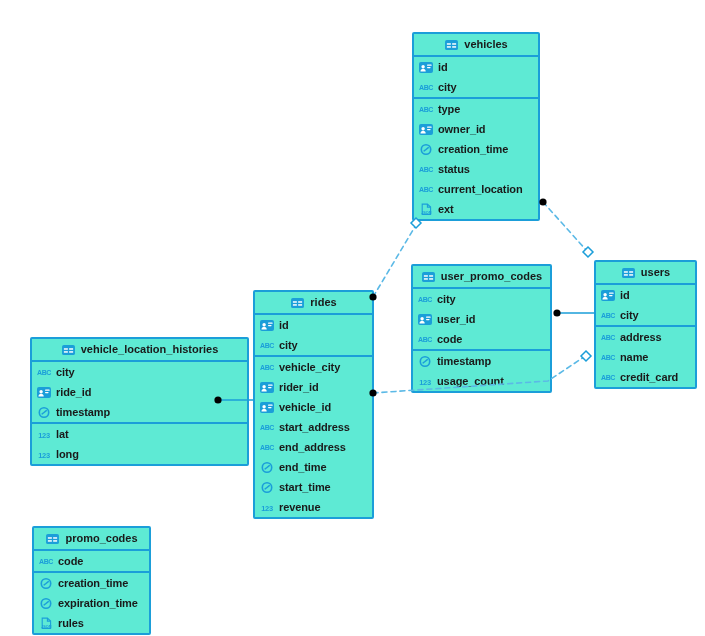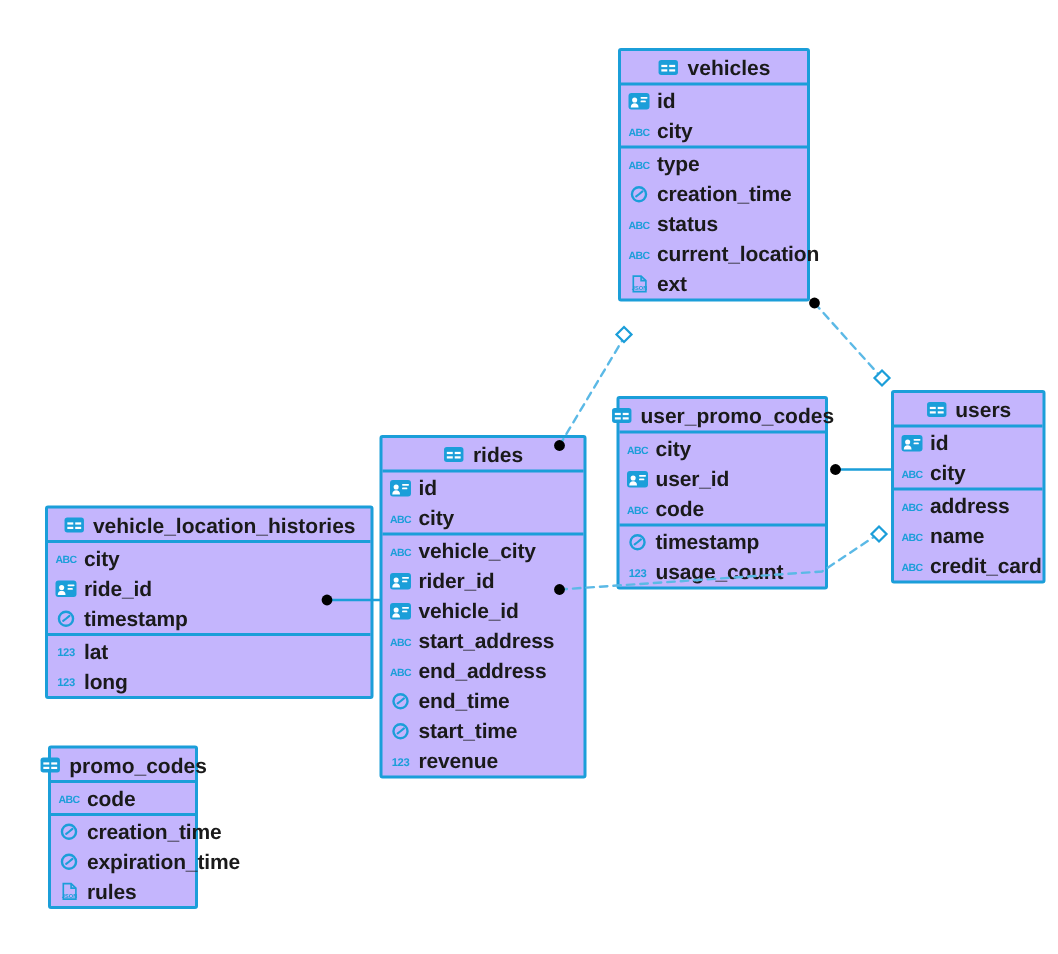--- a/index.html
+++ b/index.html
@@ -1,22 +1,22 @@
 <!DOCTYPE html>
 <html><head>
 <meta charset="utf-8">
 <style>
   html,body{margin:0;padding:0;background:#ffffff;}
   #canvas{
     position:relative;width:705px;height:636px;background:#ffffff;overflow:hidden;
     font-family:"Liberation Sans",sans-serif;color:#1a1a1a;
   }
   .table{
-    position:absolute;background:#c4b5fd;border:2px solid #1b9ed9;border-radius:2px;
-    font-size:14px;line-height:1;box-sizing:border-box;
+    position:absolute;background:#5eead4;border:2px solid #1b9ed9;border-radius:2px;
+    font-size:11px;line-height:1;box-sizing:border-box;
   }
   .t-header{
     display:flex;align-items:center;justify-content:center;gap:5px;height:21px;
     border-bottom:2px solid #1b9ed9;font-weight:600;padding:0 4px;white-space:nowrap;
   }
   .rows{padding:0;text-align:center;}
   .rows.fields{border-top:2px solid #1b9ed9;font-weight:bold;}
   .row{display:flex;align-items:center;gap:4px;height:20px;padding:0 4px;white-space:nowrap;}
   .rows.pk .row{font-weight:700;}
   .hi{width:15px;height:12px;color:#1b9ed9;flex:none;}
@@ -90,20 +90,26 @@
     </div>
     <div class="rows fields">
       <div class="row">
           <svg class="fi">
             <use href="#abc-icon" xlink:href="#abc-icon"></use>
           </svg>
           <span class="fname">type</span>
         </div>
       <div class="row">
           <svg class="fi">
+            <use href="#id-badge-icon" xlink:href="#id-badge-icon"></use>
+          </svg>
+          <span class="fname">owner_id</span>
+        </div>
+      <div class="row">
+          <svg class="fi">
             <use href="#clock-icon" xlink:href="#clock-icon"></use>
           </svg>
           <span class="fname">creation_time</span>
         </div>
       <div class="row">
           <svg class="fi">
             <use href="#abc-icon" xlink:href="#abc-icon"></use>
           </svg>
           <span class="fname">status</span>
         </div>
@@ -201,21 +207,21 @@
         </div>
       <div class="row">
           <svg class="fi">
             <use href="#abc-icon" xlink:href="#abc-icon"></use>
           </svg>
           <span class="fname">credit_card</span>
         </div>
     </div>
   </div>
 
-  <div class="table" style="left:253px;top:290px;width:138px">
+  <div class="table" style="left:253px;top:290px;width:121px">
     <div class="t-header">
       <svg class="hi">
           <use href="#table-icon" xlink:href="#table-icon"></use>
         </svg>
       <span>rides</span>
     </div>
     <div class="rows pk">
       <div class="row">
           <svg class="fi">
             <use href="#id-badge-icon" xlink:href="#id-badge-icon"></use>
@@ -317,21 +323,21 @@
         </div>
       <div class="row">
           <svg class="fi">
             <use href="#number-icon" xlink:href="#number-icon"></use>
           </svg>
           <span class="fname">long</span>
         </div>
     </div>
   </div>
 
-  <div class="table" style="left:32px;top:497px;width:100px">
+  <div class="table" style="left:32px;top:526px;width:119px">
     <div class="t-header">
       <svg class="hi">
           <use href="#table-icon" xlink:href="#table-icon"></use>
         </svg>
       <span>promo_codes</span>
     </div>
     <div class="rows pk">
       <div class="row">
           <svg class="fi">
             <use href="#abc-icon" xlink:href="#abc-icon"></use>

